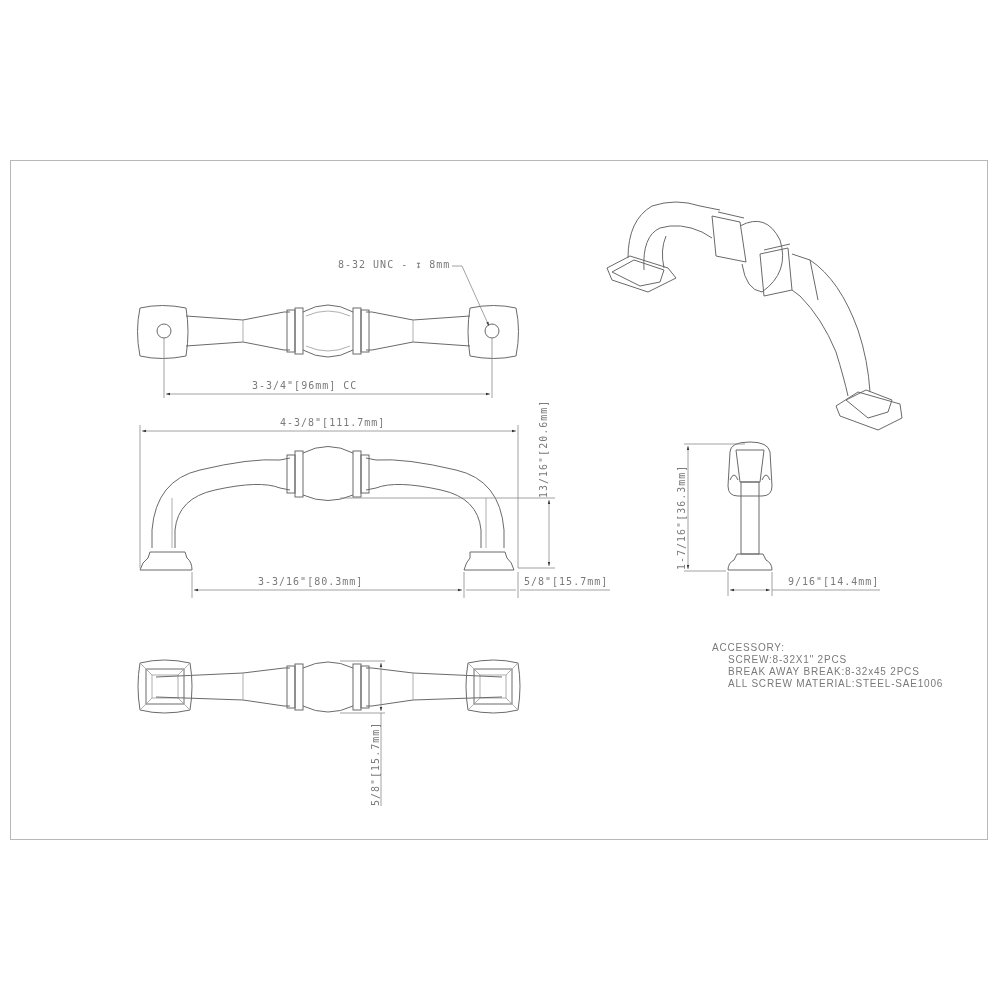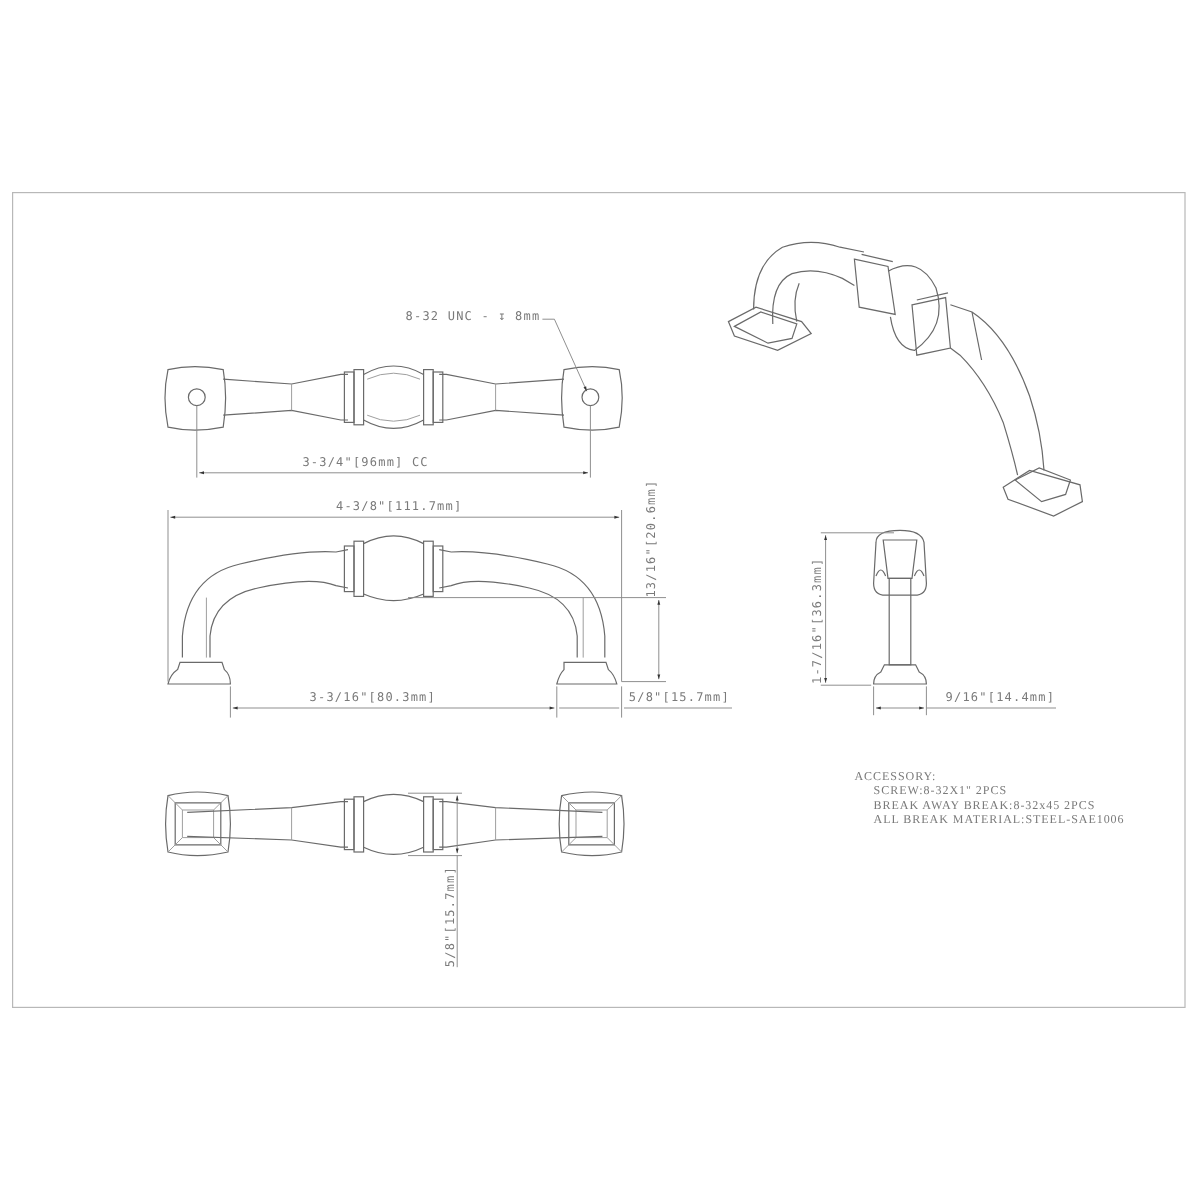--- a/index.html
+++ b/index.html
@@ -6,21 +6,21 @@
   body { width: 1000px; height: 1000px; position: relative; overflow: hidden; font-family: "DejaVu Sans", sans-serif; }
   #sheet { position: absolute; left: 0; top: 0; width: 1000px; height: 1000px; padding-left: 28px; }
   .frame { position: absolute; left: 10px; top: 160px; width: 978px; height: 680px; border: 1px solid #b8b8b8; box-sizing: border-box; }
   svg { position: absolute; left: 0; top: 0; }
   .ln { fill: none; stroke: #6a6a6a; stroke-width: 1; }
   .thin { fill: none; stroke: #9a9a9a; stroke-width: 0.8; }
   .dim { fill: none; stroke: #8a8a8a; stroke-width: 0.8; }
   .arrow { fill: #333; stroke: none; }
   .lbl { position: absolute; font-family: "DejaVu Sans Mono", monospace; font-size: 10px; color: #7a7a7a; letter-spacing: 1px; white-space: nowrap; }
   .vert { transform-origin: left top; transform: rotate(-90deg); }
-  .notes { position: absolute; left: 712px; top: 642px; font-family: Liberation Serif, serif; font-size: 10px; color: #7a7a7a; letter-spacing: 0.8px; line-height: 12px; }
+  .notes { position: absolute; left: 712px; top: 642px; font-family: Liberation Sans, sans-serif; font-size: 10px; color: #7a7a7a; letter-spacing: 0.8px; line-height: 12px; }
   .notes div { white-space: nowrap; }
   .notes .ind { padding-left: 16px; }
 </style>
 </head>
 <body>
 
 <div id="sheet">
   <div class="frame"></div>
 
   <svg width="1000" height="1000" viewBox="0 0 1000 1000">
@@ -190,15 +190,15 @@
   <div class="lbl" style="left:524px; top:576px;">5/8"[15.7mm]</div>
   <div class="lbl vert" style="left:538px; top:498px;">13/16"[20.6mm]</div>
   <div class="lbl vert" style="left:676px; top:570px;">1-7/16"[36.3mm]</div>
   <div class="lbl" style="left:788px; top:576px;">9/16"[14.4mm]</div>
   <div class="lbl vert" style="left:370px; top:806px;">5/8"[15.7mm]</div>
 
   <div class="notes">
     <div>ACCESSORY:</div>
     <div class="ind">SCREW:8-32X1" 2PCS</div>
     <div class="ind">BREAK AWAY BREAK:8-32x45 2PCS</div>
-    <div class="ind">ALL BREAK MATERIAL:STEEL-SAE1006</div>
+    <div class="ind">ALL SCREW MATERIAL:STEEL-SAE1006</div>
   </div>
 </div>
 
 </body></html>

